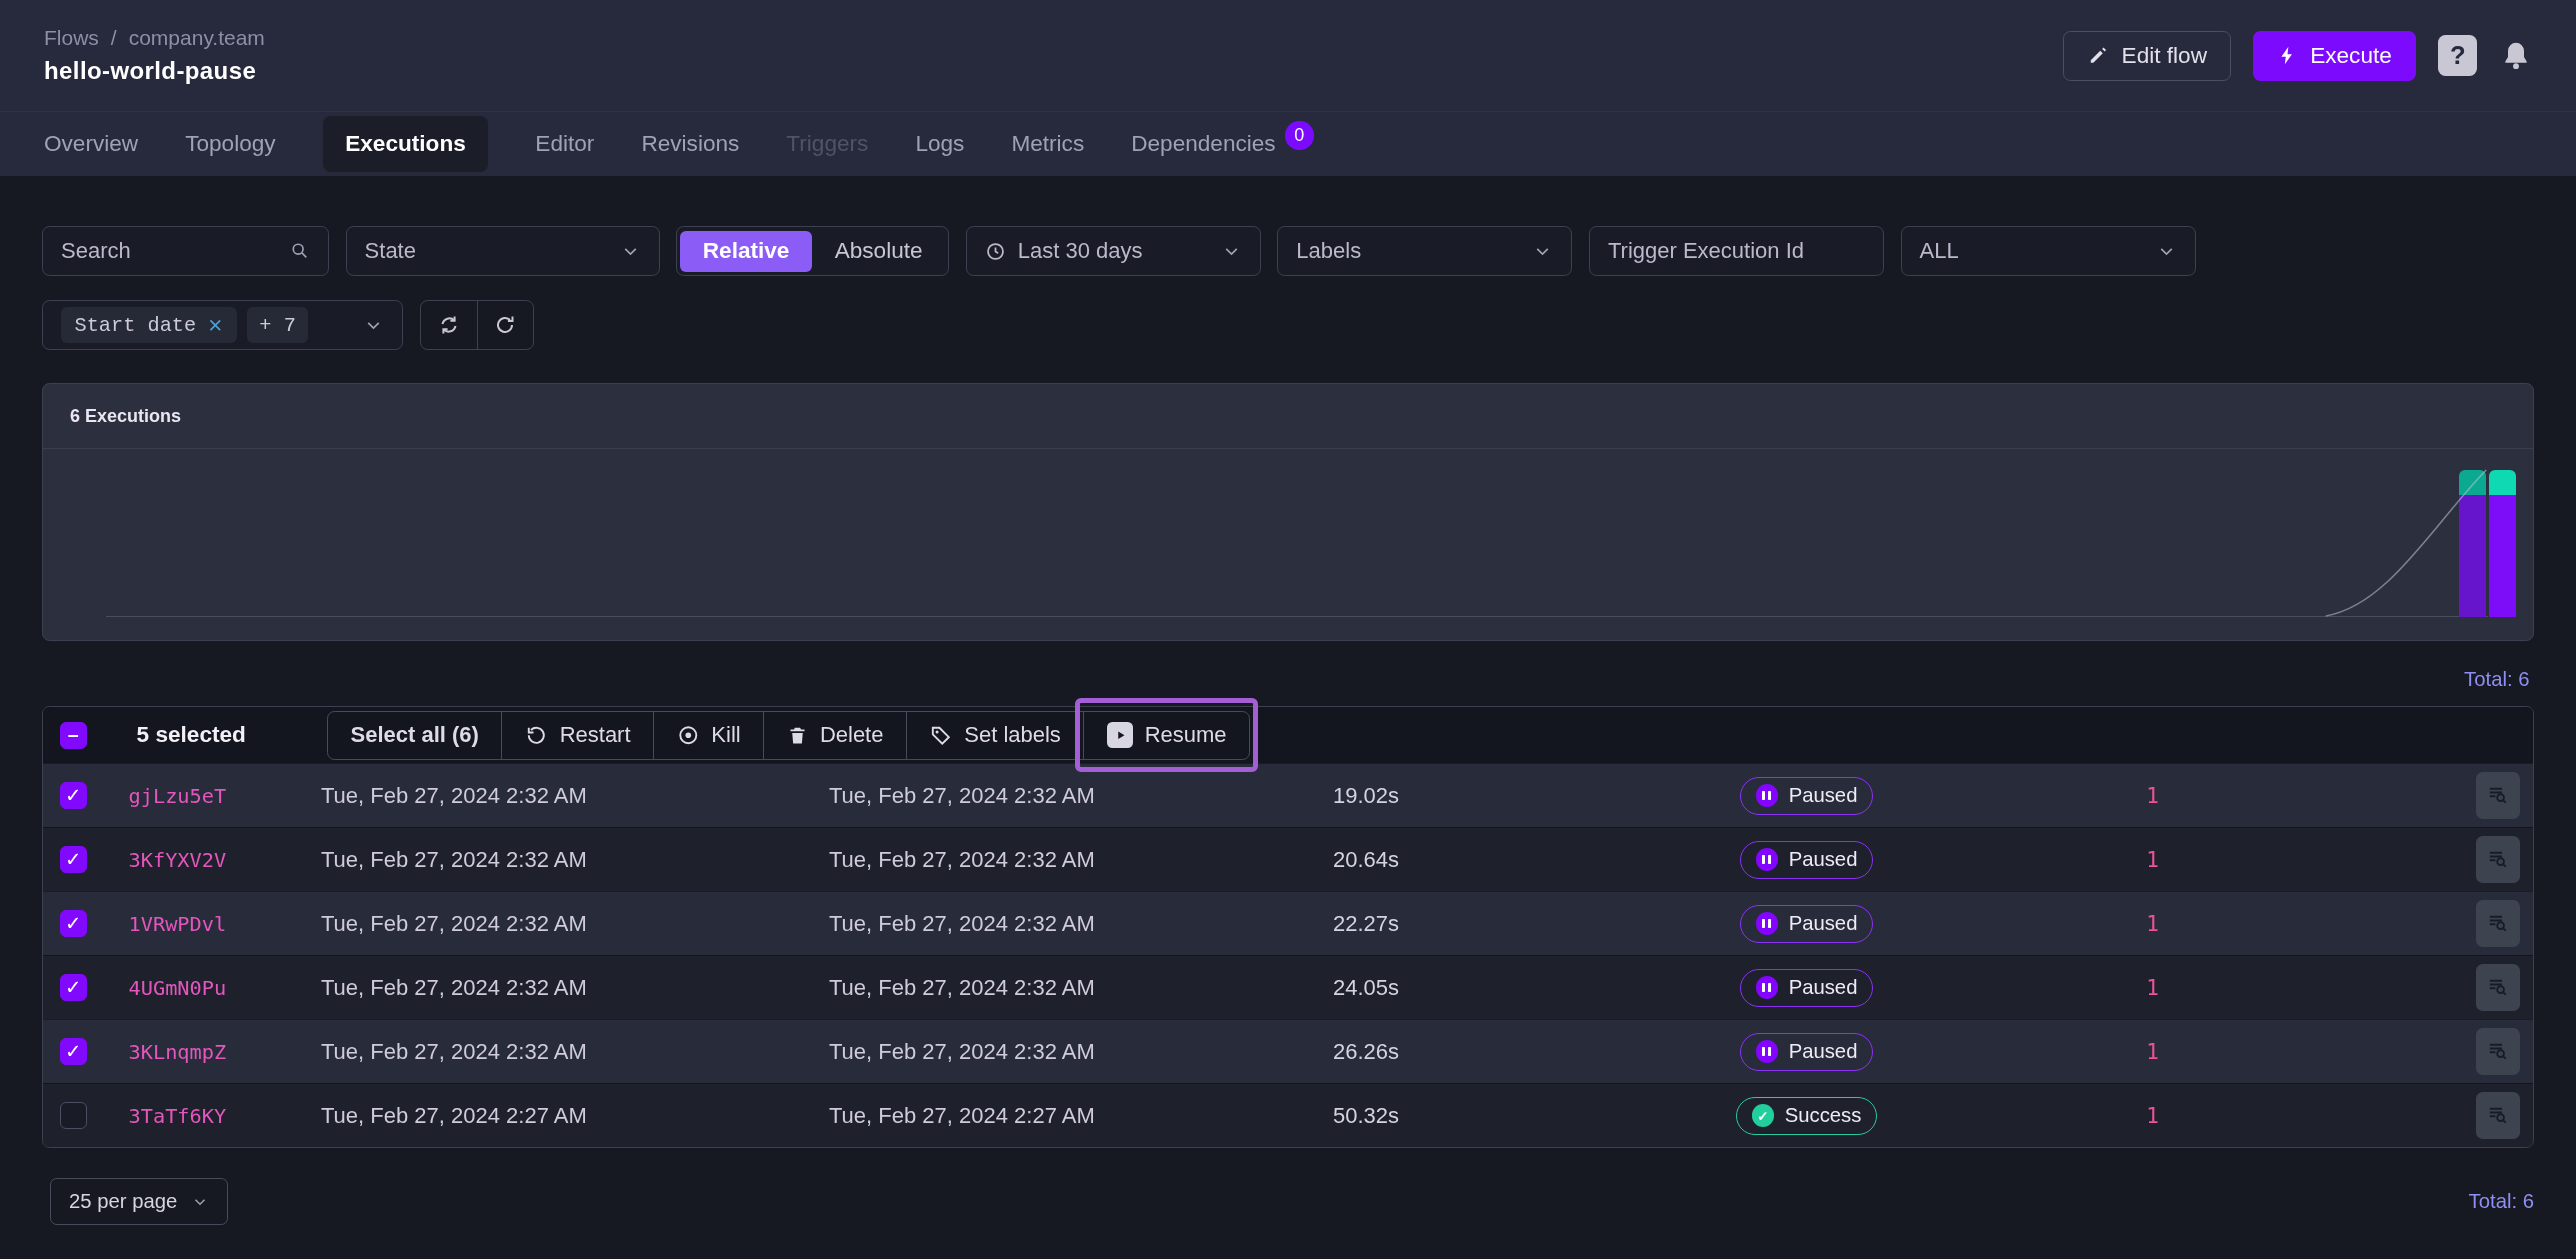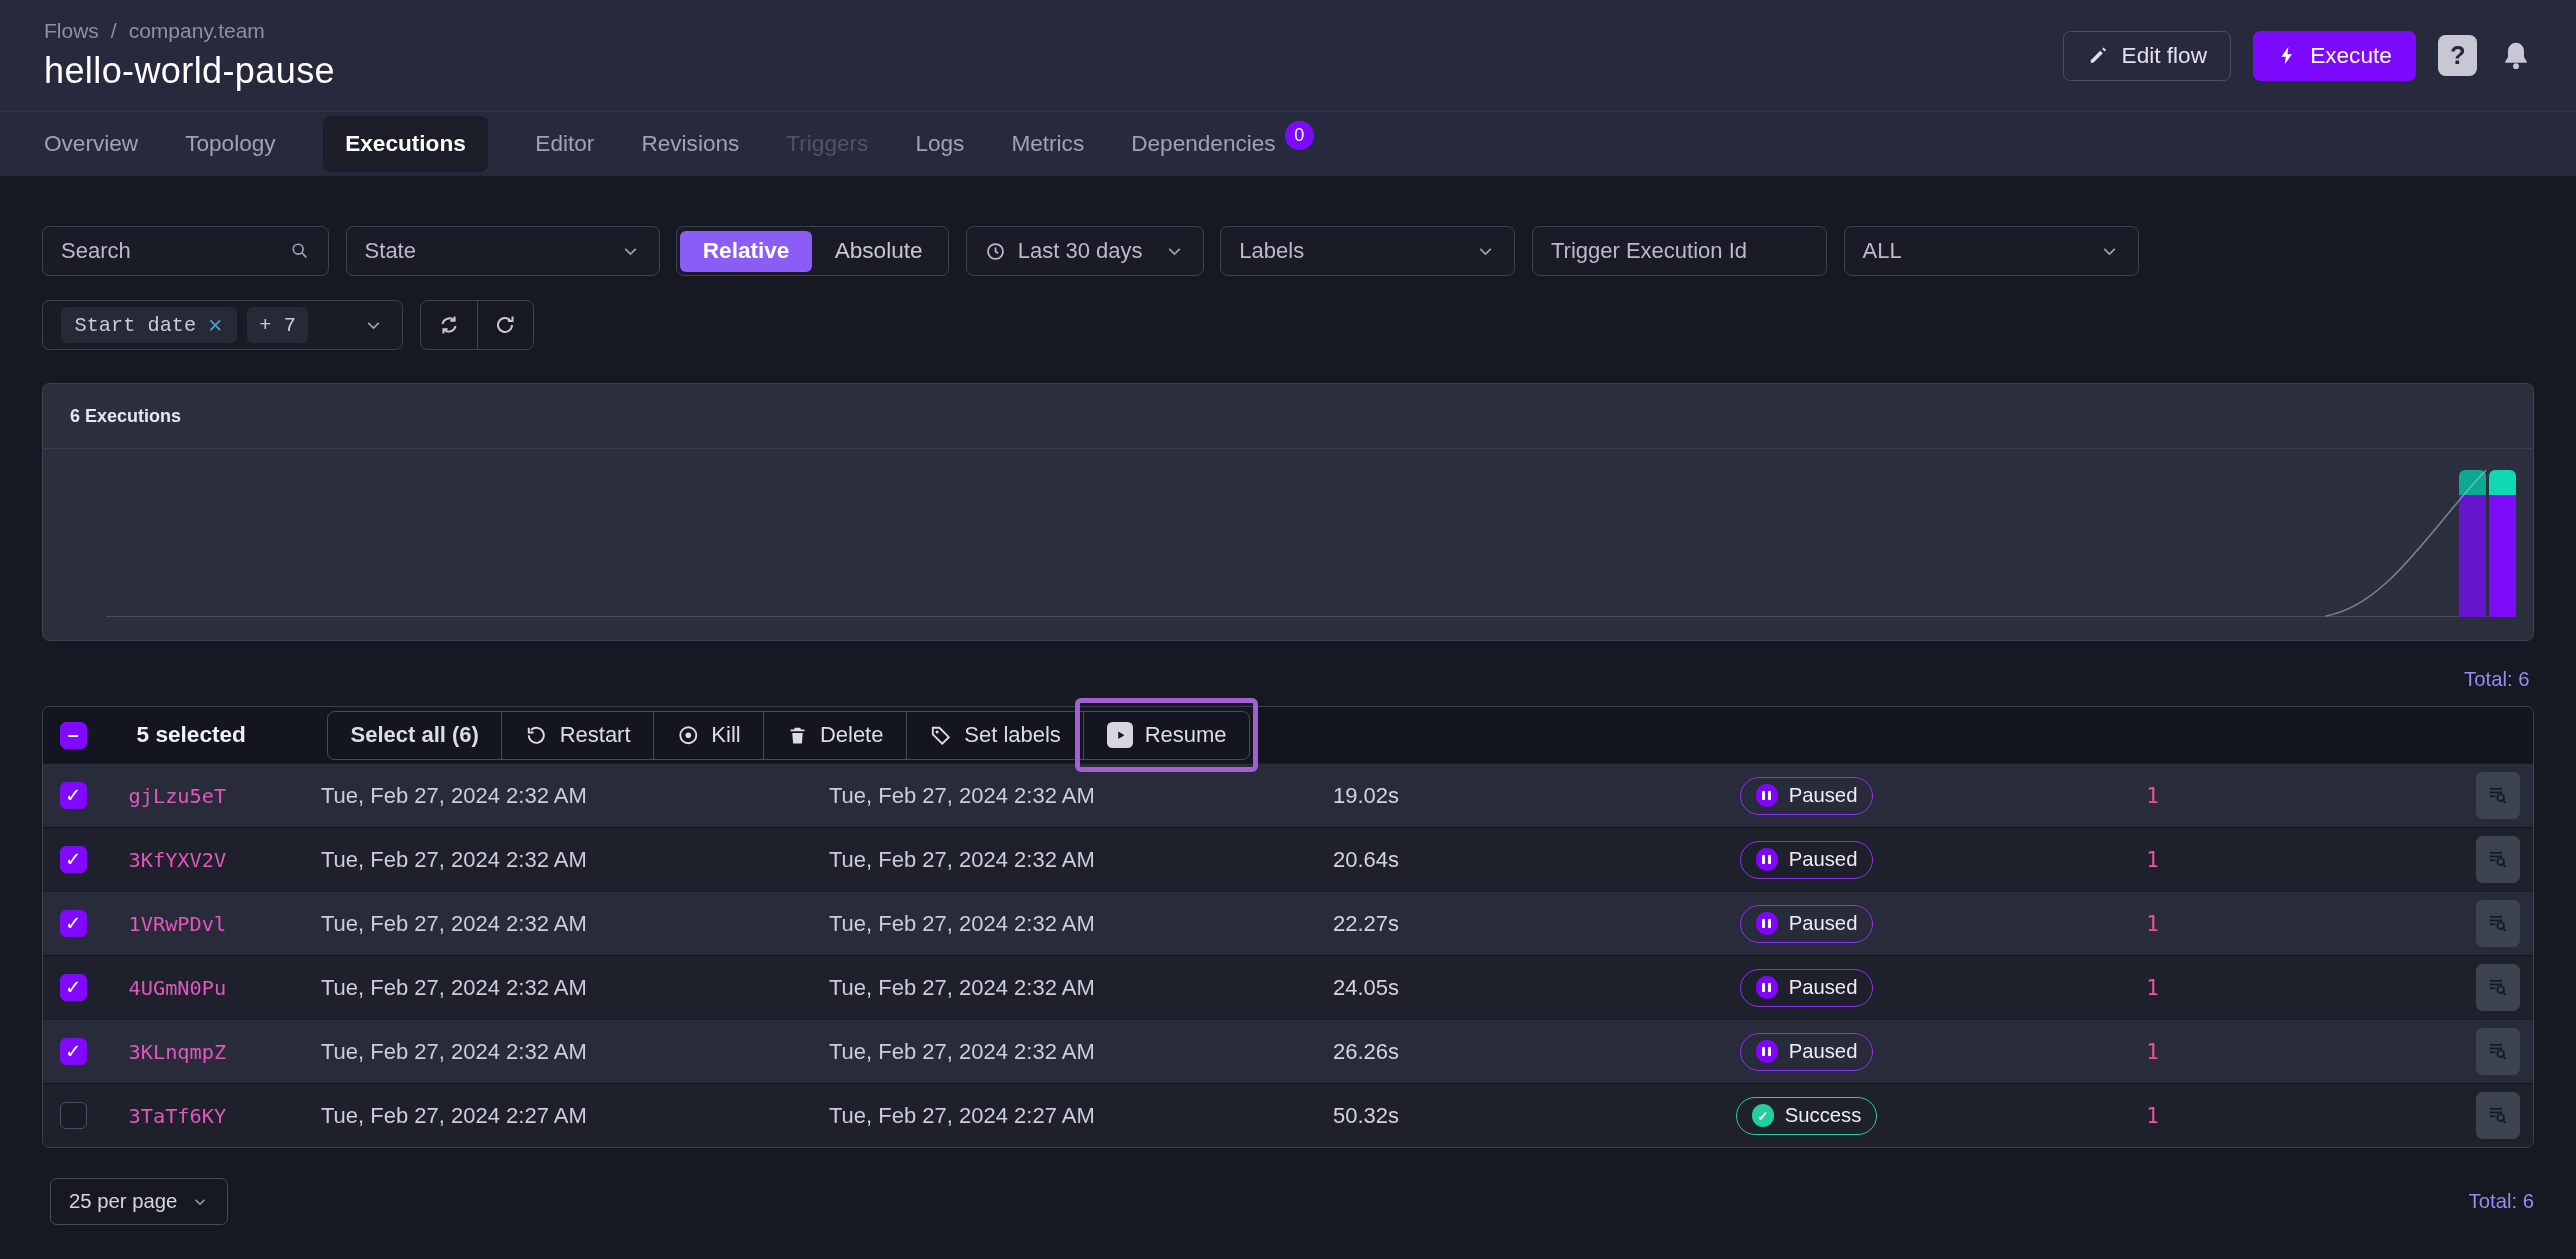--- a/index.html
+++ b/index.html
@@ -13,21 +13,21 @@
   svg { display:block; }
 
   
   .topbar {
     height:111px; background:#262A3C;
     display:flex; justify-content:space-between; align-items:center;
     padding:0 44px;
   }
   .breadcrumb { display:flex; gap:12px; font-size:21px; color:#8D90A5;text-align:center; }
   .breadcrumb .crumb { cursor:default; }
-  .page-title { margin-top:7.5px; font-size:36px; font-weight:normal; color:#FFFFFF; letter-spacing:0.4px; }
+  .page-title { margin-top:7.5px; font-size:24px; font-weight:bold; color:#FFFFFF; letter-spacing:0.4px; }
   .topbar-right { display:flex; align-items:center; gap:22.6px; }
   .jump-to {
     width:376px; height:50px; background:#15171F; border-radius:7.5px;
     display:flex; align-items:center; gap:13.5px; padding:0 16.6px;
     color:#C3C1D2; font-size:22px;
   }
   .jump-to .spacer { flex:1; }
   .kbd-hint { display:flex; align-items:center; gap:10.5px; color:#B2B4C4; font-size:20.3px; }
   .btn { height:50px; border-radius:7.5px; display:flex; align-items:center; gap:12px;
          font-size:22.6px; cursor:pointer; }
@@ -64,21 +64,21 @@
   .filter-row.row1 { margin-top:50px; }
   .filter-row.row2 { margin-top:24px; }
   .field {
     height:50px; background:#191C26; border:1.5px solid #3D4252; border-radius:7.5px;
     display:flex; align-items:center; padding:0 18px; gap:12px;
     color:#BCB9CC; font-size:22px; cursor:pointer;
   }
   .field .grow { flex:1; }
   .chev { color:#9FA2B4; }
   .w-search { width:287px; } .w-state { width:314px; }
-  .w-range { width:238px; } .w-labels { width:295px; }
+  .w-range { width:295px; } .w-labels { width:295px; }
   .w-trigger { width:295px; } .w-all { width:295px; }
   .toggle-group {
     height:50px; background:#191C26; border:1.5px solid #3D4252; border-radius:7.5px;
     display:flex; align-items:center; padding:3px; font-size:22.6px;
   }
   .toggle-seg { padding:0 22.6px; height:41px; display:flex; align-items:center;
                 color:#C9C6D6; cursor:pointer; border-radius:6px; }
   .toggle-seg.active { background:#8b5cf6; color:#FFFFFF; font-weight:bold; }
 
   .chips-box { width:361px; justify-content:flex-start; gap:10.5px; }

